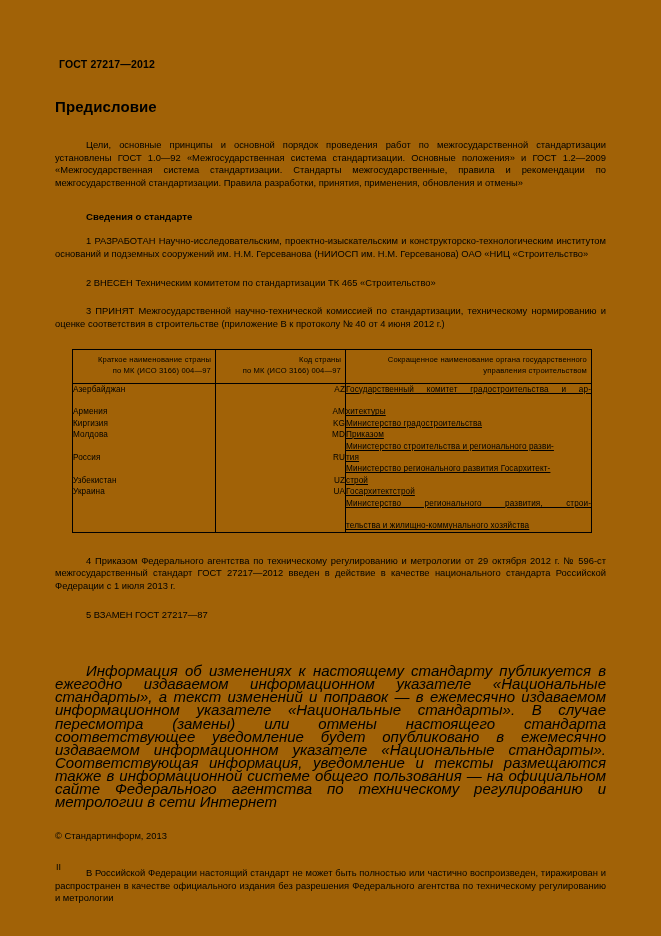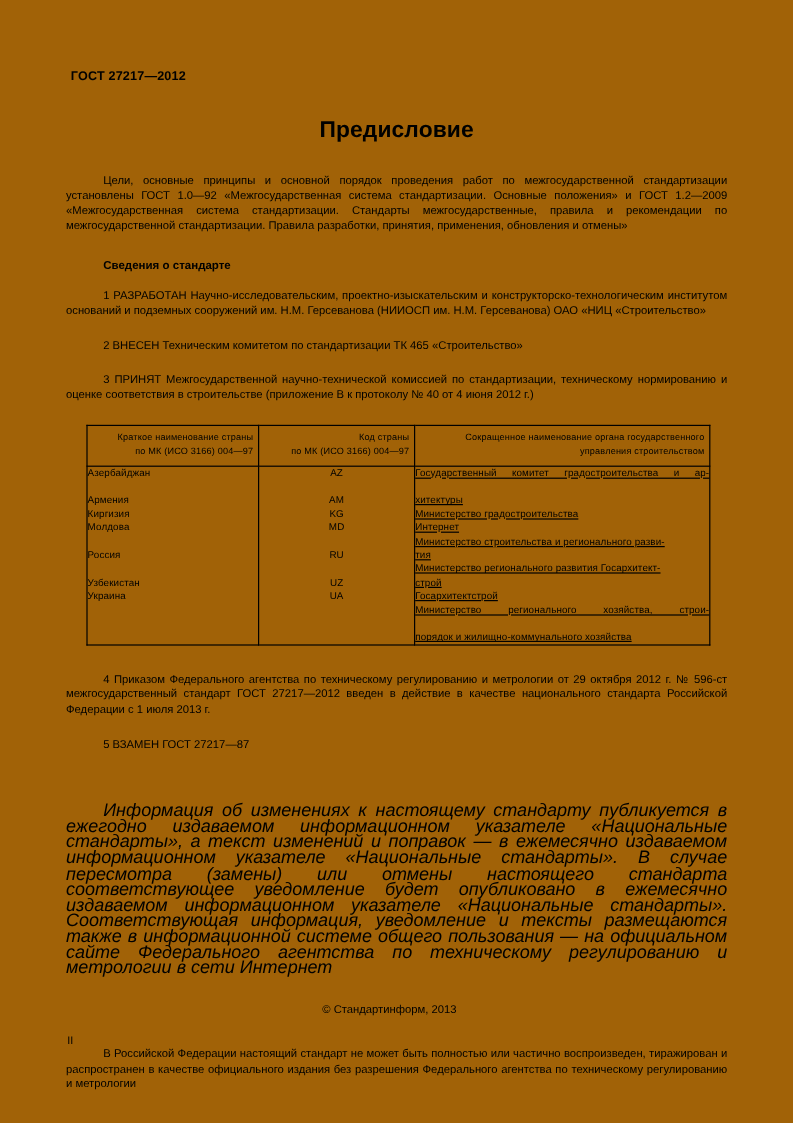--- a/index.html
+++ b/index.html
@@ -29,23 +29,23 @@
   
   .doc-header {
     font-size: 10.5px;
     font-weight: bold;
     letter-spacing: 0.15px;
     margin: 0 0 28px 4px;
   }
 
   
   .doc-title {
-    font-size: 19px;
+    font-size: 15px;
     font-weight: bold;
-    text-align: center;
+    text-align: left;
     margin: 0 0 24px 0;
     letter-spacing: 0.1px;
   }
 
   
   p.body-par {
     font-size: 9.4px;
     line-height: 12.6px;
     text-align: justify;
     margin: 0 0 12px 0;
@@ -91,21 +91,21 @@
     font-size: 8.2px;
     line-height: 11.4px;
     padding: 0;
     letter-spacing: 0.1px;
   }
   .col-name   { width: 143px; }
   .col-code   { width: 130px; }
   .col-organ  { width: 246px; }
 
   .cellpad-name  { padding: 5px 6px 6px 20px; }
-  .cellpad-code  { padding: 5px 6px 6px 6px; text-align: center; }
+  .cellpad-code  { padding: 5px 6px 6px 6px; text-align: right; }
   .cellpad-organ { padding: 5px 7px 6px 7px; text-decoration: underline; }
 
   .cellpad-name div,
   .cellpad-code div,
   .cellpad-organ div { min-height: 11.4px; }
 
   .org-just { text-align: justify; }
   .org-just::after { content: ""; display: inline-block; width: 100%; }
 
   .spacer-row { height: 11.4px; }
@@ -116,21 +116,21 @@
     line-height: 13.1px;
     font-style: italic;
     text-align: justify;
     margin: 0;
     text-indent: 31px;
   }
 
   
   .copyright {
     font-size: 9.4px;
-    text-align: center;
+    text-align: left;
     margin: 22px 12px 0 0;
   }
 
   
   p.footer-note {
     font-size: 9.4px;
     line-height: 12.6px;
     text-align: justify;
     margin: 26px 0 0 0;
     text-indent: 31px;
@@ -221,28 +221,28 @@
             <div class="spacer-row"></div>
             <div>RU</div>
             <div class="spacer-row"></div>
             <div>UZ</div>
             <div>UA</div>
           </td>
           <td class="cellpad-organ">
             <div class="org-just">Государственный комитет градостроительства и ар-</div>
             <div>хитектуры</div>
             <div>Министерство градостроительства</div>
-            <div>Интернет</div>
+            <div>Приказом</div>
             <div>Министерство строительства и регионального разви-</div>
             <div>тия</div>
             <div>Министерство регионального развития Госархитект-</div>
             <div>строй</div>
             <div>Госархитектстрой</div>
-            <div class="org-just">Министерство регионального хозяйства, строи-</div>
-            <div>порядок и жилищно-коммунального хозяйства</div>
+            <div class="org-just">Министерство регионального развития, строи-</div>
+            <div>тельства и жилищно-коммунального хозяйства</div>
           </td>
         </tr>
       </tbody>
     </table>
 
     <div class="gap-after-table"></div>
 
     <p class="body-par">4  Приказом Федерального агентства по техническому регулированию и метрологии от 29 октября 2012 г. № 596-ст межгосударственный стандарт ГОСТ 27217—2012 введен в действие в качестве национального стандарта Российской Федерации с 1 июля 2013 г.</p>
 
     <div style="height:4px"></div>

